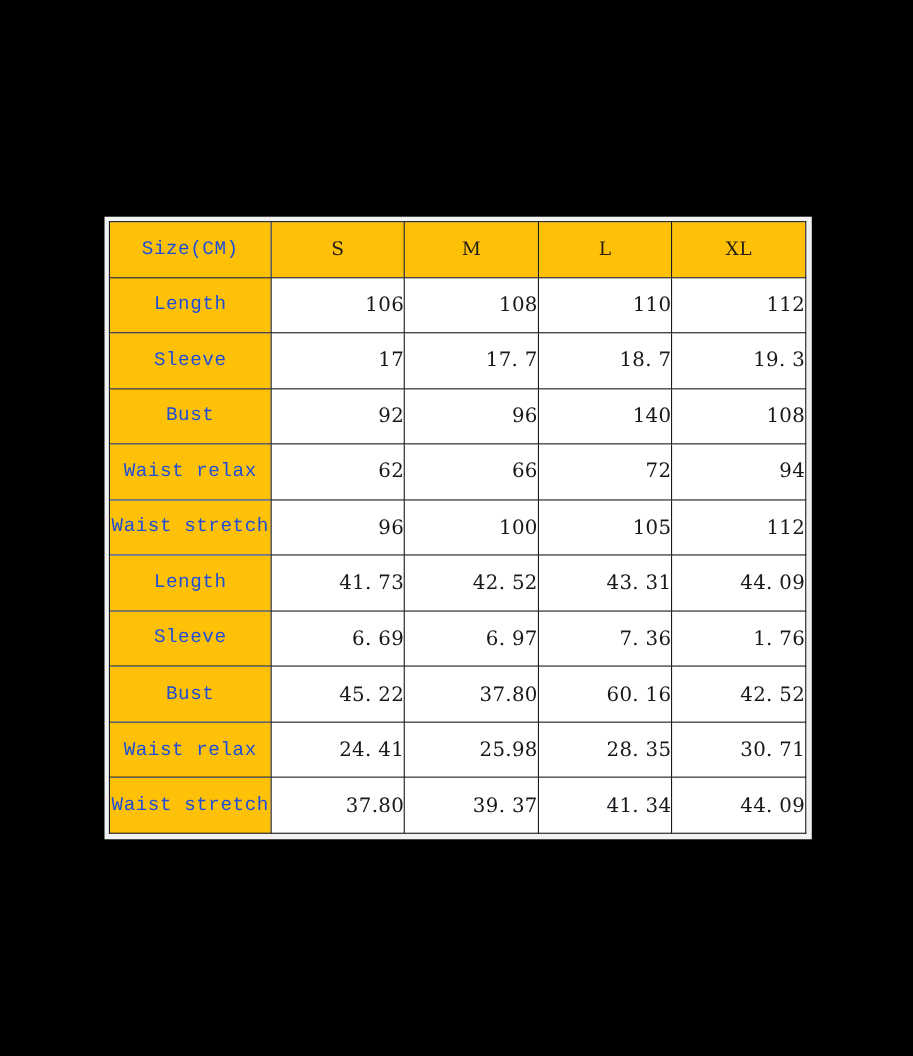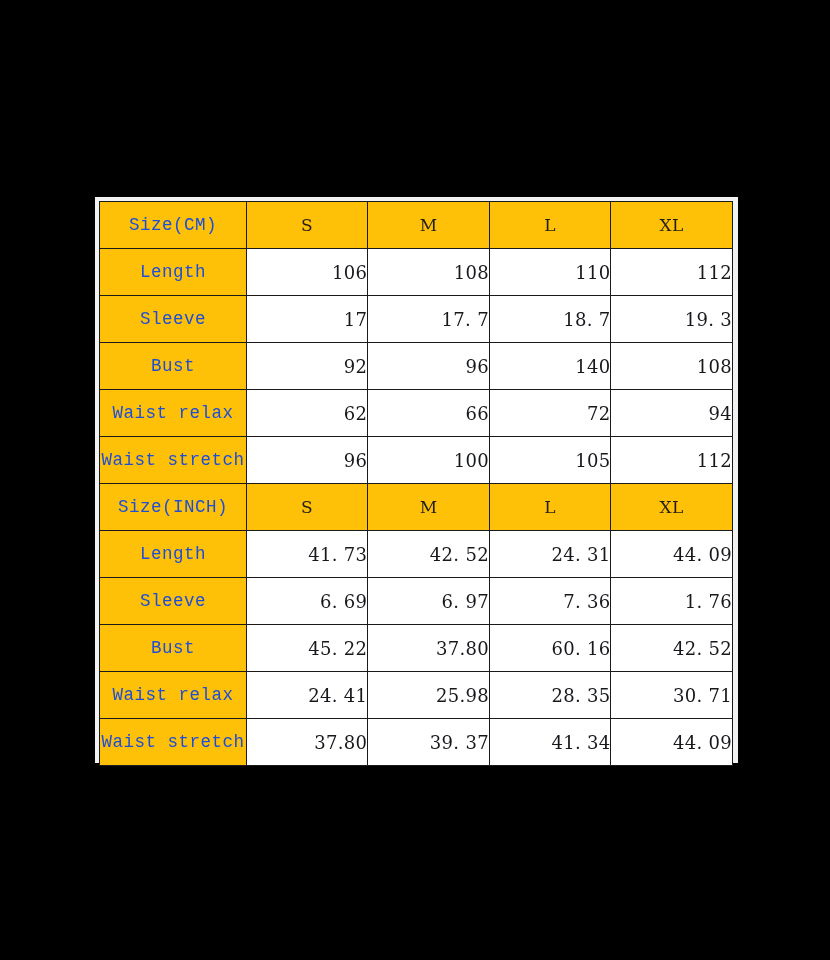--- a/index.html
+++ b/index.html
@@ -136,33 +136,26 @@
       </tr>
 
       <tr>
         <td class="label-cell">Waist stretch</td>
         <td class="value-cell">96</td>
         <td class="value-cell">100</td>
         <td class="value-cell">105</td>
         <td class="value-cell">112</td>
       </tr>
 
-      <tr class="section-header">
-        <td class="label-cell">Size(INCH)</td>
-        <td class="size-cell">S</td>
-        <td class="size-cell">M</td>
-        <td class="size-cell">L</td>
-        <td class="size-cell">XL</td>
-      </tr>
 
       <tr>
         <td class="label-cell">Length</td>
         <td class="value-cell">41. 73</td>
         <td class="value-cell">42. 52</td>
-        <td class="value-cell">24. 31</td>
+        <td class="value-cell">43. 31</td>
         <td class="value-cell">44. 09</td>
       </tr>
 
       <tr>
         <td class="label-cell">Sleeve</td>
         <td class="value-cell">6. 69</td>
         <td class="value-cell">6. 97</td>
         <td class="value-cell">7. 36</td>
         <td class="value-cell">1. 76</td>
       </tr>

